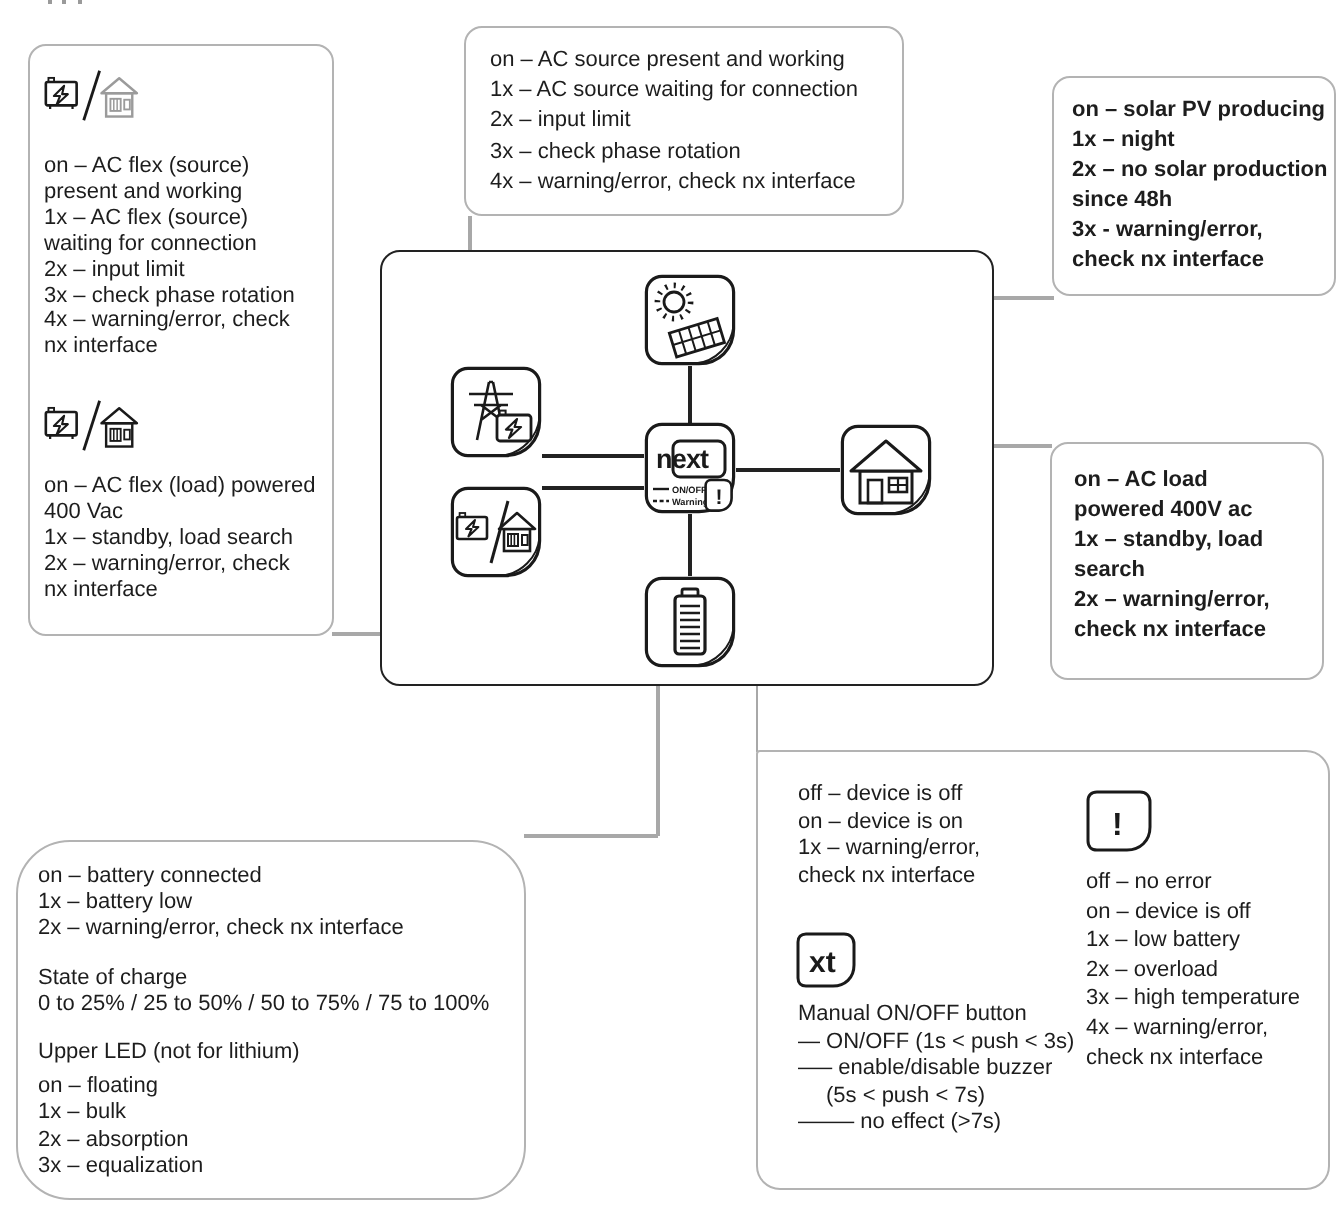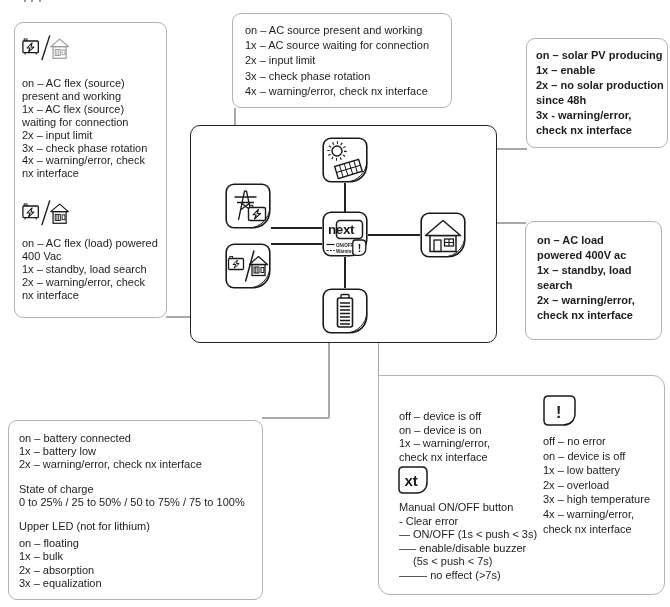--- a/index.html
+++ b/index.html
@@ -160,69 +160,68 @@
   <div class="box box-acsource" style="left:232px;top:13px;width:220px;height:95px;padding:9px 12px 0 12px;">
     <div class="ln">on – AC source present and working</div>
     <div class="ln">1x – AC source waiting for connection</div>
     <div class="ln">2x – input limit</div>
     <div class="ln">3x – check phase rotation</div>
     <div class="ln">4x – warning/error, check nx interface</div>
   </div>
 
   <div class="box box-solar" style="left:526px;top:38px;width:142px;height:110px;padding:9px 0 0 9px;">
     <div class="ln">on – solar PV producing</div>
-    <div class="ln">1x – enable</div>
+    <div class="ln">1x – night</div>
     <div class="ln">2x – no solar production</div>
     <div class="ln">since 48h</div>
     <div class="ln">3x -  warning/error,</div>
     <div class="ln">check nx interface</div>
   </div>
 
   <div class="box box-acload" style="left:525px;top:221px;width:137px;height:119px;padding:11px 0 0 11px;">
     <div class="ln">on – AC load</div>
     <div class="ln">powered 400V ac</div>
     <div class="ln">1x – standby, load</div>
     <div class="ln">search</div>
     <div class="ln">2x – warning/error,</div>
     <div class="ln">check nx interface</div>
   </div>
 
-  <div class="box box-battery" style="left:8px;top:420px;width:255px;height:180px;">
+  <div class="box box-battery" style="left:8px;top:420px;width:255px;height:180px;border-radius:27px;">
     <div class="abs" style="left:10px;top:11px;">
       <div class="ln">on – battery connected</div>
       <div class="ln">1x – battery low</div>
       <div class="ln">2x – warning/error, check nx interface</div>
     </div>
     <div class="abs" style="left:10px;top:62px;">
       <div class="ln">State of charge</div>
       <div class="ln">0 to 25% / 25 to 50% / 50 to 75% / 75 to 100%</div>
     </div>
     <div class="abs" style="left:10px;top:99px;">
       <div class="ln">Upper LED (not for lithium)</div>
       <div class="ln" style="margin-top:4px;">on – floating</div>
       <div class="ln">1x – bulk</div>
       <div class="ln">2x – absorption</div>
       <div class="ln">3x – equalization</div>
     </div>
   </div>
 
   <div class="box box-device" style="left:378px;top:375px;width:287px;height:220px;border-radius:2px 12px 12px 12px;">
-    <div class="abs col-left" style="left:20px;top:15px;margin-top:19px;">
+    <div class="abs col-left" style="left:20px;top:15px;">
       <div class="ln">off – device is off</div>
       <div class="ln">on – device is on</div>
       <div class="ln">1x – warning/error,</div>
       <div class="ln">check nx interface</div>
     </div>
     <svg class="abs" style="left:19px;top:90px;" width="30" height="28" viewBox="0 0 30 28">
       <path d="M5,1 H24 C27,1 29,3 29,6 V16.5 C29,23 24.5,27 18.5,27 H5 C2.5,27 1,25.5 1,23 V5 C1,2.5 2.5,1 5,1 Z" fill="#fff" stroke="#1a1a1a" stroke-width="1.5"></path>
       <text x="6.5" y="20" font-size="15" font-weight="bold" fill="#1a1a1a">xt</text>
     </svg>
     <div class="abs" style="left:20px;top:125px;">
       <div class="ln">Manual ON/OFF button</div>
-      <div class="ln">- Clear error</div>
       <div class="ln">— ON/OFF (1s &lt; push &lt; 3s)</div>
       <div class="ln">—– enable/disable buzzer</div>
       <div class="ln indent">(5s &lt; push &lt; 7s)</div>
       <div class="ln">——– no effect (&gt;7s)</div>
     </div>
     <div class="col-right">
       <svg class="abs" style="left:164px;top:19px;" width="33" height="31" viewBox="0 0 33 31">
         <path d="M5.5,1 H27 C30,1 32,3 32,6 V18.5 C32,25.5 27,30 20.5,30 H5.5 C2.7,30 1,28.3 1,25.5 V5.5 C1,2.7 2.7,1 5.5,1 Z" fill="#fff" stroke="#1a1a1a" stroke-width="1.5"></path>
         <text x="13" y="22.5" font-size="16" font-weight="bold" fill="#1a1a1a">!</text>
       </svg>

